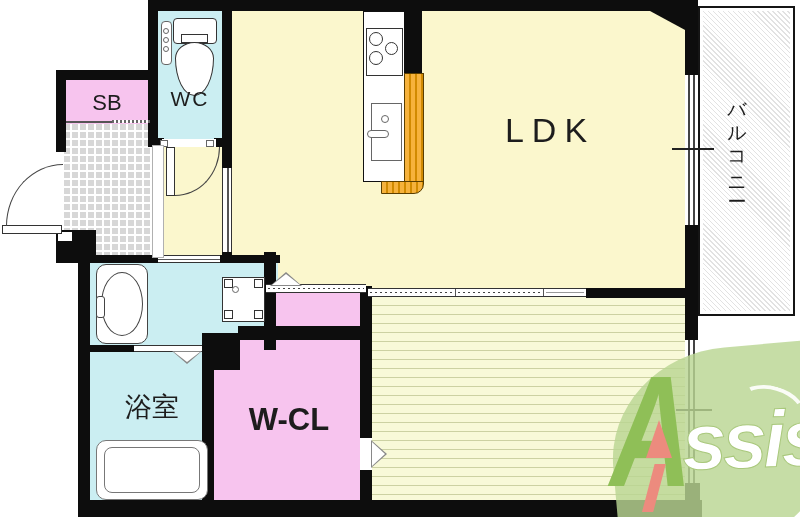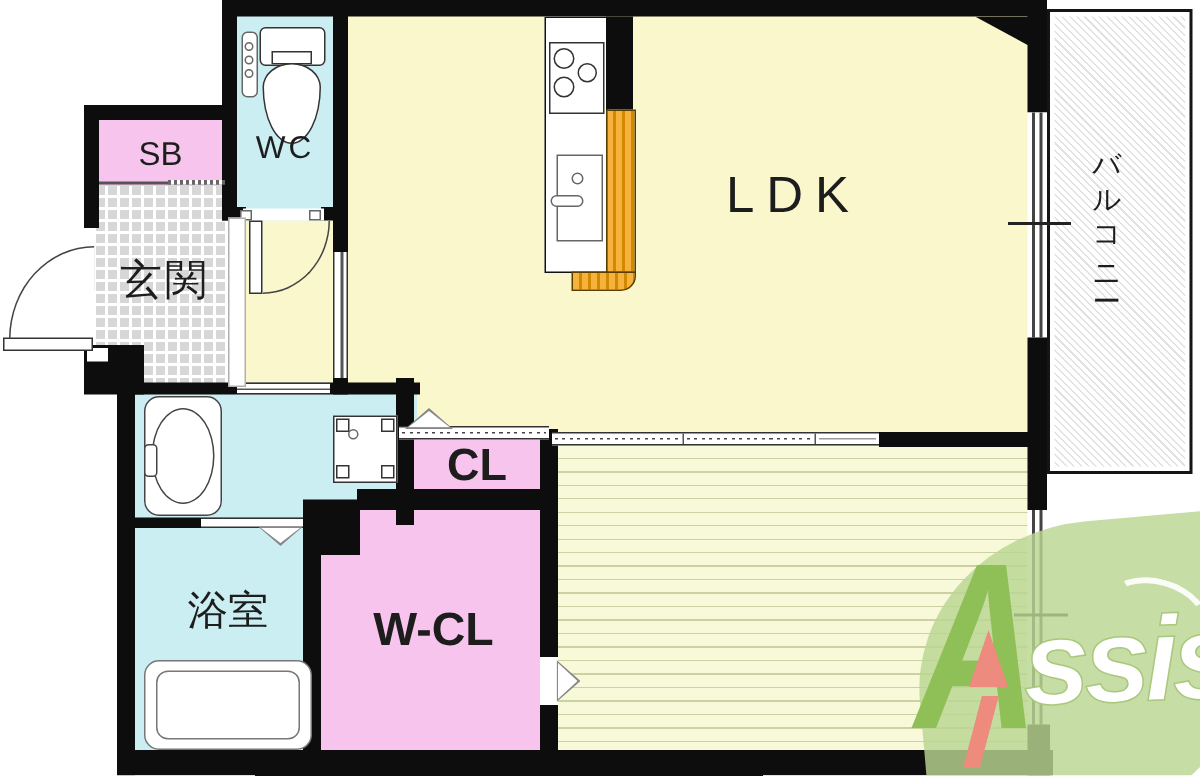--- a/index.html
+++ b/index.html
@@ -177,28 +177,26 @@
   <div class="fx" style="left:222px;top:277px;width:43px;height:45px;border-color:#333;"></div>
   <div class="fx-thin" style="left:224px;top:279px;width:9px;height:9px;border-color:#333;"></div>
   <div class="fx-thin" style="left:254px;top:279px;width:9px;height:9px;border-color:#333;"></div>
   <div class="fx-thin" style="left:224px;top:310px;width:9px;height:9px;border-color:#333;"></div>
   <div class="fx-thin" style="left:254px;top:310px;width:9px;height:9px;border-color:#333;"></div>
   <div class="fx-thin circle" style="left:232px;top:286px;width:7px;height:7px;"></div>
 
   <div class="fx" style="left:96px;top:440px;width:112px;height:60px;border-radius:10px;border-color:#777;"></div>
   <div class="fx-thin" style="left:104px;top:447px;width:96px;height:46px;border-radius:8px;border-color:#777;"></div>
 
-  <div class="lbl" style="left:434px;top:112px;width:190px;font-size:34px;letter-spacing:8px;">LDK</div>
+  <div class="lbl" style="left:455px;top:112px;width:190px;font-size:34px;letter-spacing:8px;">LDK</div>
   <div class="lbl" style="left:726px;top:88px;font-size:19px;letter-spacing:4px;writing-mode:vertical-rl;white-space:normal;">バルコニー</div>
   <div class="lbl" style="left:158px;top:87px;width:64px;font-size:21px;letter-spacing:2px;">WC</div>
   <div class="lbl" style="left:74px;top:91px;width:66px;font-size:22px;">SB</div>
-  <div class="lbl" style="left:68px;top:172px;width:84px;font-size:28px;letter-spacing:2px;">玄関</div>
   <div class="lbl" style="left:104px;top:393px;width:96px;font-size:27px;">浴室</div>
   <div class="lbl bold" style="left:222px;top:403px;width:134px;font-size:31px;">W-CL</div>
-  <div class="lbl bold" style="left:278px;top:294px;width:80px;font-size:30px;">CL</div>
 
   <div>
     <div class="leaf"></div>
     <div class="vein"></div>
     <div class="logoA">A</div>
     <div class="accent1"></div>
     <div class="accent2"></div>
     <div class="logoRest">ssist</div>
   </div>
 

